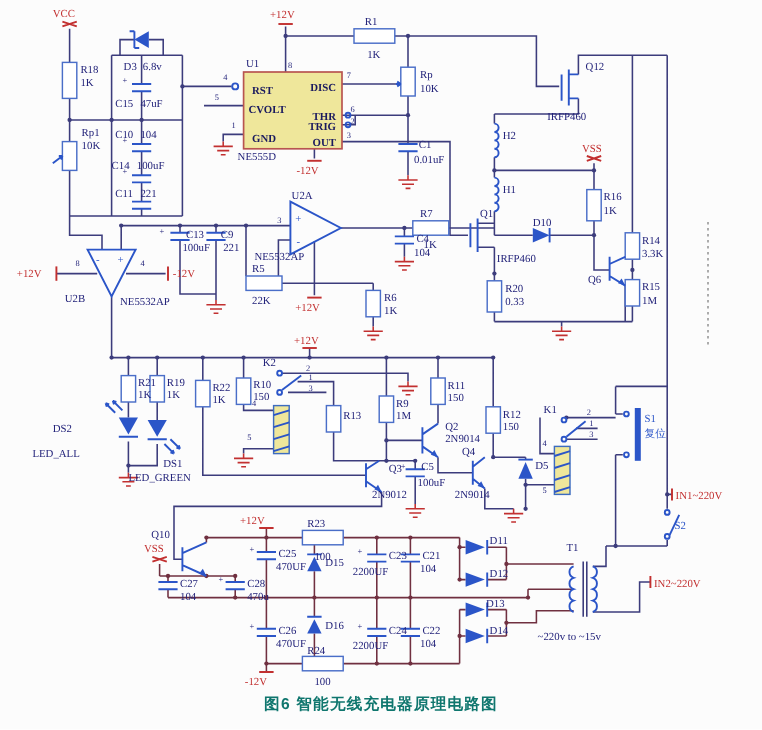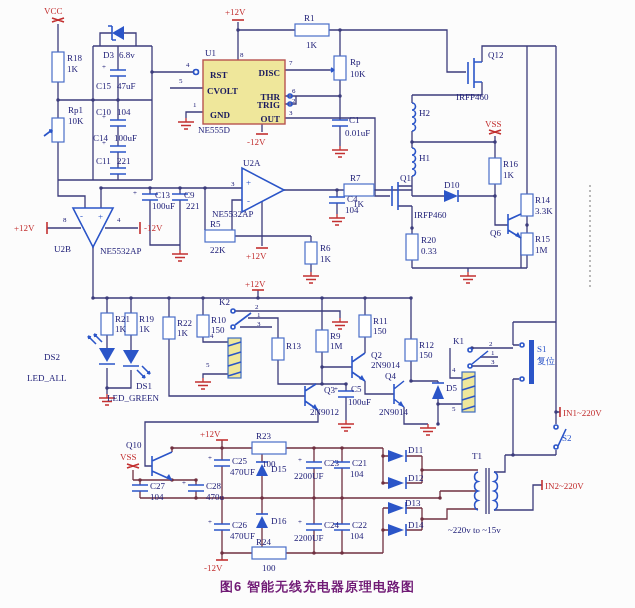--- a/index.html
+++ b/index.html
@@ -19,21 +19,21 @@
   .rbox{fill:#ffffff;stroke:#4a6ec8;stroke-width:1.2;}
   .gnd{stroke:#c23030;stroke-width:1.3;fill:none;}
   .pw{stroke:#c23030;stroke-width:1.6;fill:none;}
   .chip{fill:#efe79b;stroke:#b85450;stroke-width:1.4;}
   .conn{fill:#efe79b;stroke:#3d6cc0;stroke-width:1.2;}
   .dot{fill:#3c3c7c;}
   .mdot{fill:#703040;}
   .dash{stroke:#777;stroke-width:1;stroke-dasharray:2,3;fill:none;}
   .caption{position:absolute;left:0;right:0;top:578px;text-align:center;
            font-family:"Liberation Sans",sans-serif;font-weight:bold;
-           font-size:13px;color:#701a75;letter-spacing:1px;}
+           font-size:13px;color:#0f766e;letter-spacing:1px;}
 </style>
 </head>
 <body>
 
 <div class="stage">
 <svg width="635" height="608" viewBox="0 0 635 608">
 
   <g>
     <path class="w" d="M58 24 V52 M58 82 V196 H85 V208 M58 100 H152 M93 46 H152 M93 46 V180 M118 46 V70 M118 76 V120 M118 126 V146 M118 152 V168 M118 174 V180 M152 46 V180 M58 180 H152 M100 46 V33 H112 M124 33 H136 V46 M152 72 H193 M170 88 H203 M203 112 H186 V118 M238 22 V60 M238 30 H295 M329 30 H447 V72 H466 M340 30 V56 M340 80 V120 M340 126 V146 M285 70 H330 M285 96 H340 M285 104 H296 V96 M285 118 H375 V196 H390 M262 124 V132 M47 228 H81 M105 228 H138 M93 247 V298 M101 208 V188 H242 M150 188 V194 M150 200 V245 H180 M180 188 V194 M180 200 V250 M242 200 H232 V236 M205 188 V230 M235 236 H311 M311 236 V242 M311 264 V272 M284 190 H344 M374 190 H412 M337 190 V197 M337 203 V214 M262 201 V246 M482 62 V46 H556 M556 46 V412 M527 46 V194 M527 216 V233 M527 255 V268 M482 82 V95 H412 M412 95 V103 M412 131 V148 M412 176 V196 M412 196 H444 M458 196 H495 M412 142 H495 M495 136 V158 M495 184 V225 H508 M398 186 H412 M398 206 H412 M412 206 V234 M412 260 V268 M412 268 H527 M521 214 H527 M521 238 V268 M468 268 V272 M93 298 H411 M258 290 V298 M107 298 V313 M107 335 V348 M107 368 V394 M131 298 V313 M131 335 V350 M131 370 V388 H107 M169 298 V317 M169 339 V396 H305 M203 298 V315 M203 337 V342 H228 M228 374 H203 V378 M235 311 H264 M264 311 H340 V318 M248 318 H264 M264 318 H278 V338 M278 360 V384 H322 M240 327 H272 M322 298 V330 M322 352 V384 M322 367 H352 M322 384 H346 M346 384 V391 M346 397 V420 M365 298 V315 M365 337 V353 M365 381 V394 H394 M411 298 V339 M411 361 V381 H438 M438 381 V383 M438 399 V424 M404 407 V424 H428 M462 404 H438 M318 410 V422 H145 V466 H152 M472 348 H498 M480 357 H498 M472 366 H498 M462 378 H450 V348 M498 348 H513 M513 322 V345 M513 379 V455 M513 322 H556 M513 345 H519 M513 379 H519 M556 412 H560 M556 412 V424 M556 450 V455 M505 455 H556 M494 472 H505 V455 M494 510 H533 V485 H542"></path>
     <path class="mw" d="M172 448 H252 M286 448 H383 M172 452 V448 M222 440 V460 M222 466 V524 M222 530 V553 M222 553 V560 M133 470 V480 M133 480 H196 M140 480 V485 M140 491 V498 M196 480 V485 M196 491 V498 M140 498 H440 M262 448 V462 M262 476 V514 M262 528 V553 M314 448 V462 M314 468 V524 M314 530 V553 M342 448 V462 M342 468 V524 M342 530 V553 M222 553 H252 M286 553 H383 M383 448 V483 M383 508 V553 M383 456 H388 M406 456 H422 M383 483 H388 M406 483 H422 M422 456 V483 M422 470 H478 M383 508 H388 M406 508 H422 M383 530 H388 M406 530 H422 M422 508 V530 M422 519 H447 V509 H478 M440 491 H478 M440 491 V498"></path>

